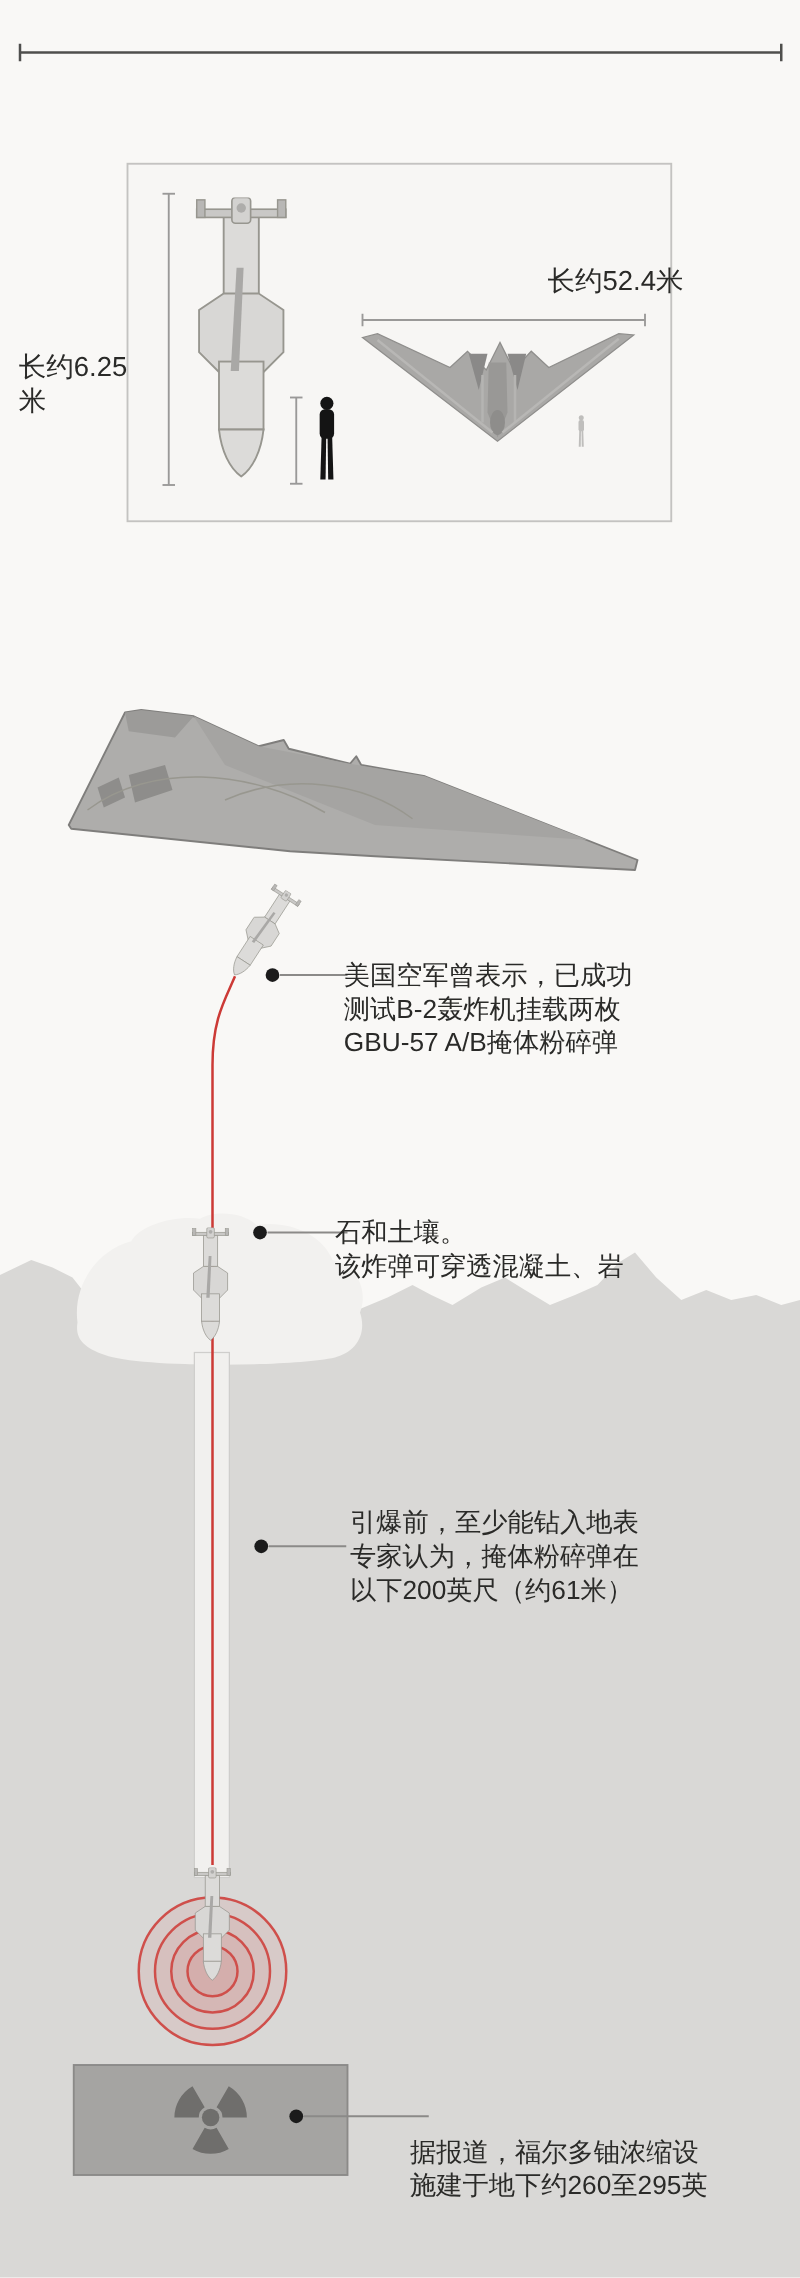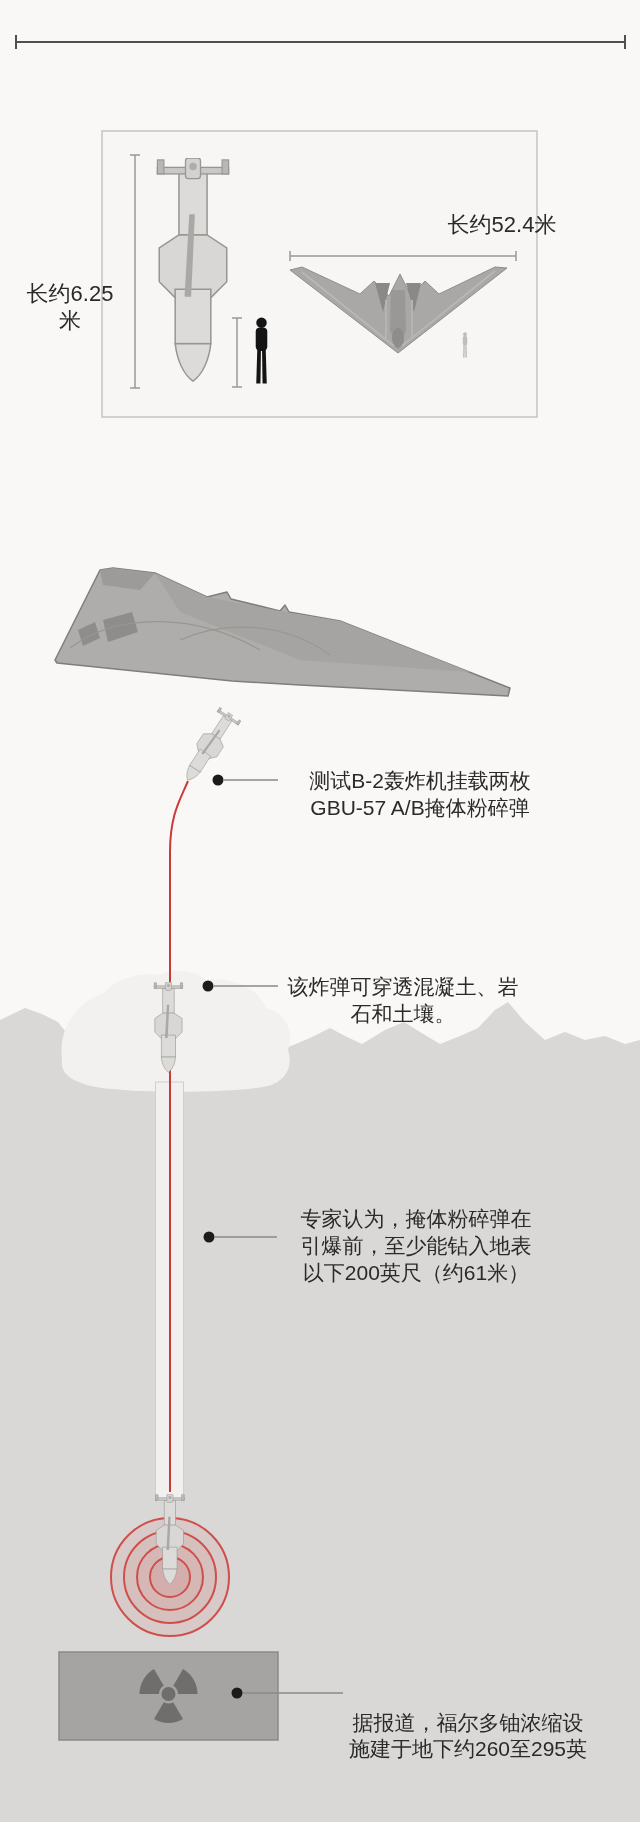--- a/index.html
+++ b/index.html
@@ -3,21 +3,21 @@
 <meta charset="utf-8">
 <style>
   html,body{margin:0;padding:0;background:#e8e8e6;}
   .stage{
     position:relative;width:640px;height:1822px;margin:0 auto;
     background:#f9f8f6;overflow:hidden;
     font-family:"Liberation Sans","DejaVu Sans",sans-serif;
     color:#2a2a28;
   }
   .art{position:absolute;left:0;top:0;}
-  .txt{position:absolute;text-align:center;}
+  .txt{position:absolute;}
   .txt span{display:block;}
   .annot{font-size:21px;line-height:27px;}
   .scale-label{font-size:22px;line-height:27px;}
   .facility-note{line-height:26px;margin-top:44px;}
 </style>
 </head>
 <body>
 
 <div class="stage">
 
@@ -151,32 +151,33 @@
     <span>长约6.25</span>
     <span>米</span>
   </div>
 
   <div class="txt scale-label" style="left:438px;top:211px;width:128px;">
     <span>长约52.4米</span>
   </div>
 
 
   <div class="txt annot" style="left:275px;top:767px;width:290px;">
+    <span>美国空军曾表示，已成功</span>
     <span>测试B-2轰炸机挂载两枚</span>
     <span>GBU-57 A/B掩体粉碎弹</span>
   </div>
 
   <div class="txt annot" style="left:268px;top:973px;width:270px;">
+    <span>石和土壤。</span>
     <span>该炸弹可穿透混凝土、岩</span>
-    <span>石和土壤。</span>
   </div>
 
   <div class="txt annot" style="left:280px;top:1205px;width:272px;">
+    <span>引爆前，至少能钻入地表</span>
     <span>专家认为，掩体粉碎弹在</span>
-    <span>引爆前，至少能钻入地表</span>
     <span>以下200英尺（约61米）</span>
   </div>
 
   <div class="txt annot facility-note" style="left:328px;top:1666px;width:280px;">
     <span>据报道，福尔多铀浓缩设</span>
     <span>施建于地下约260至295英</span>
   </div>
 
 </div>
 

